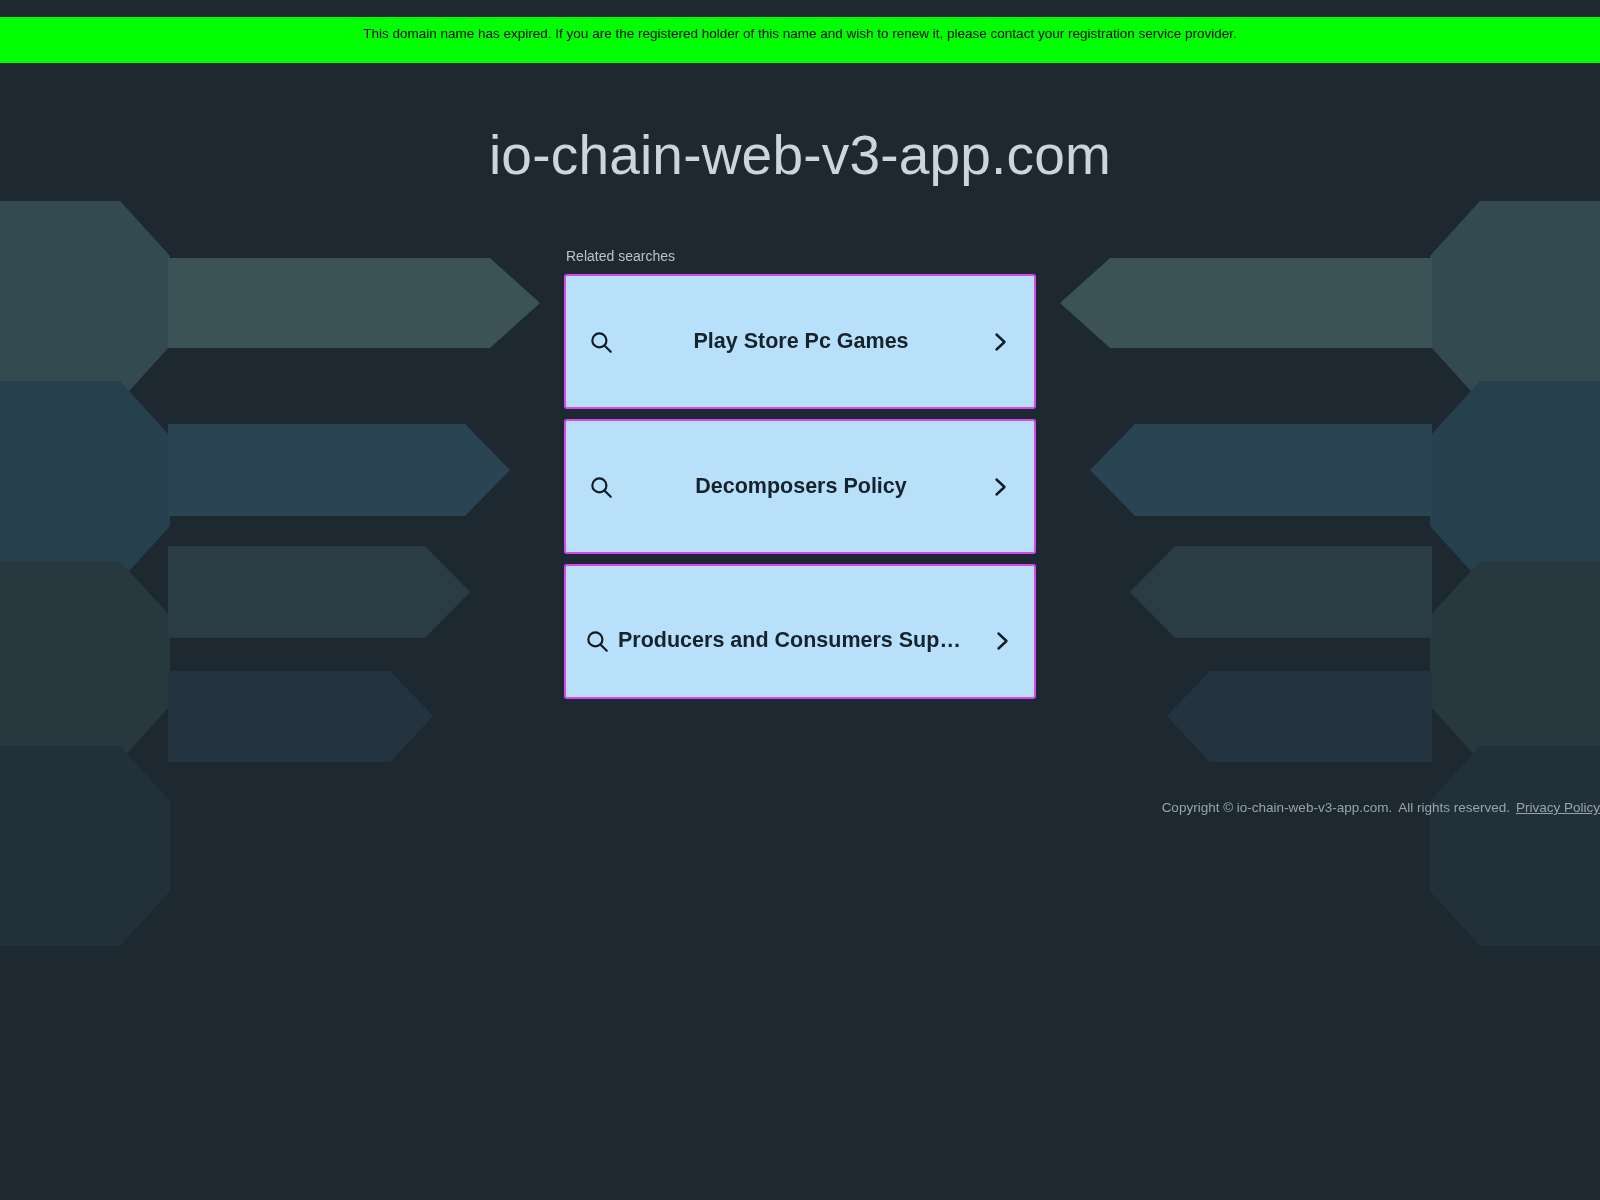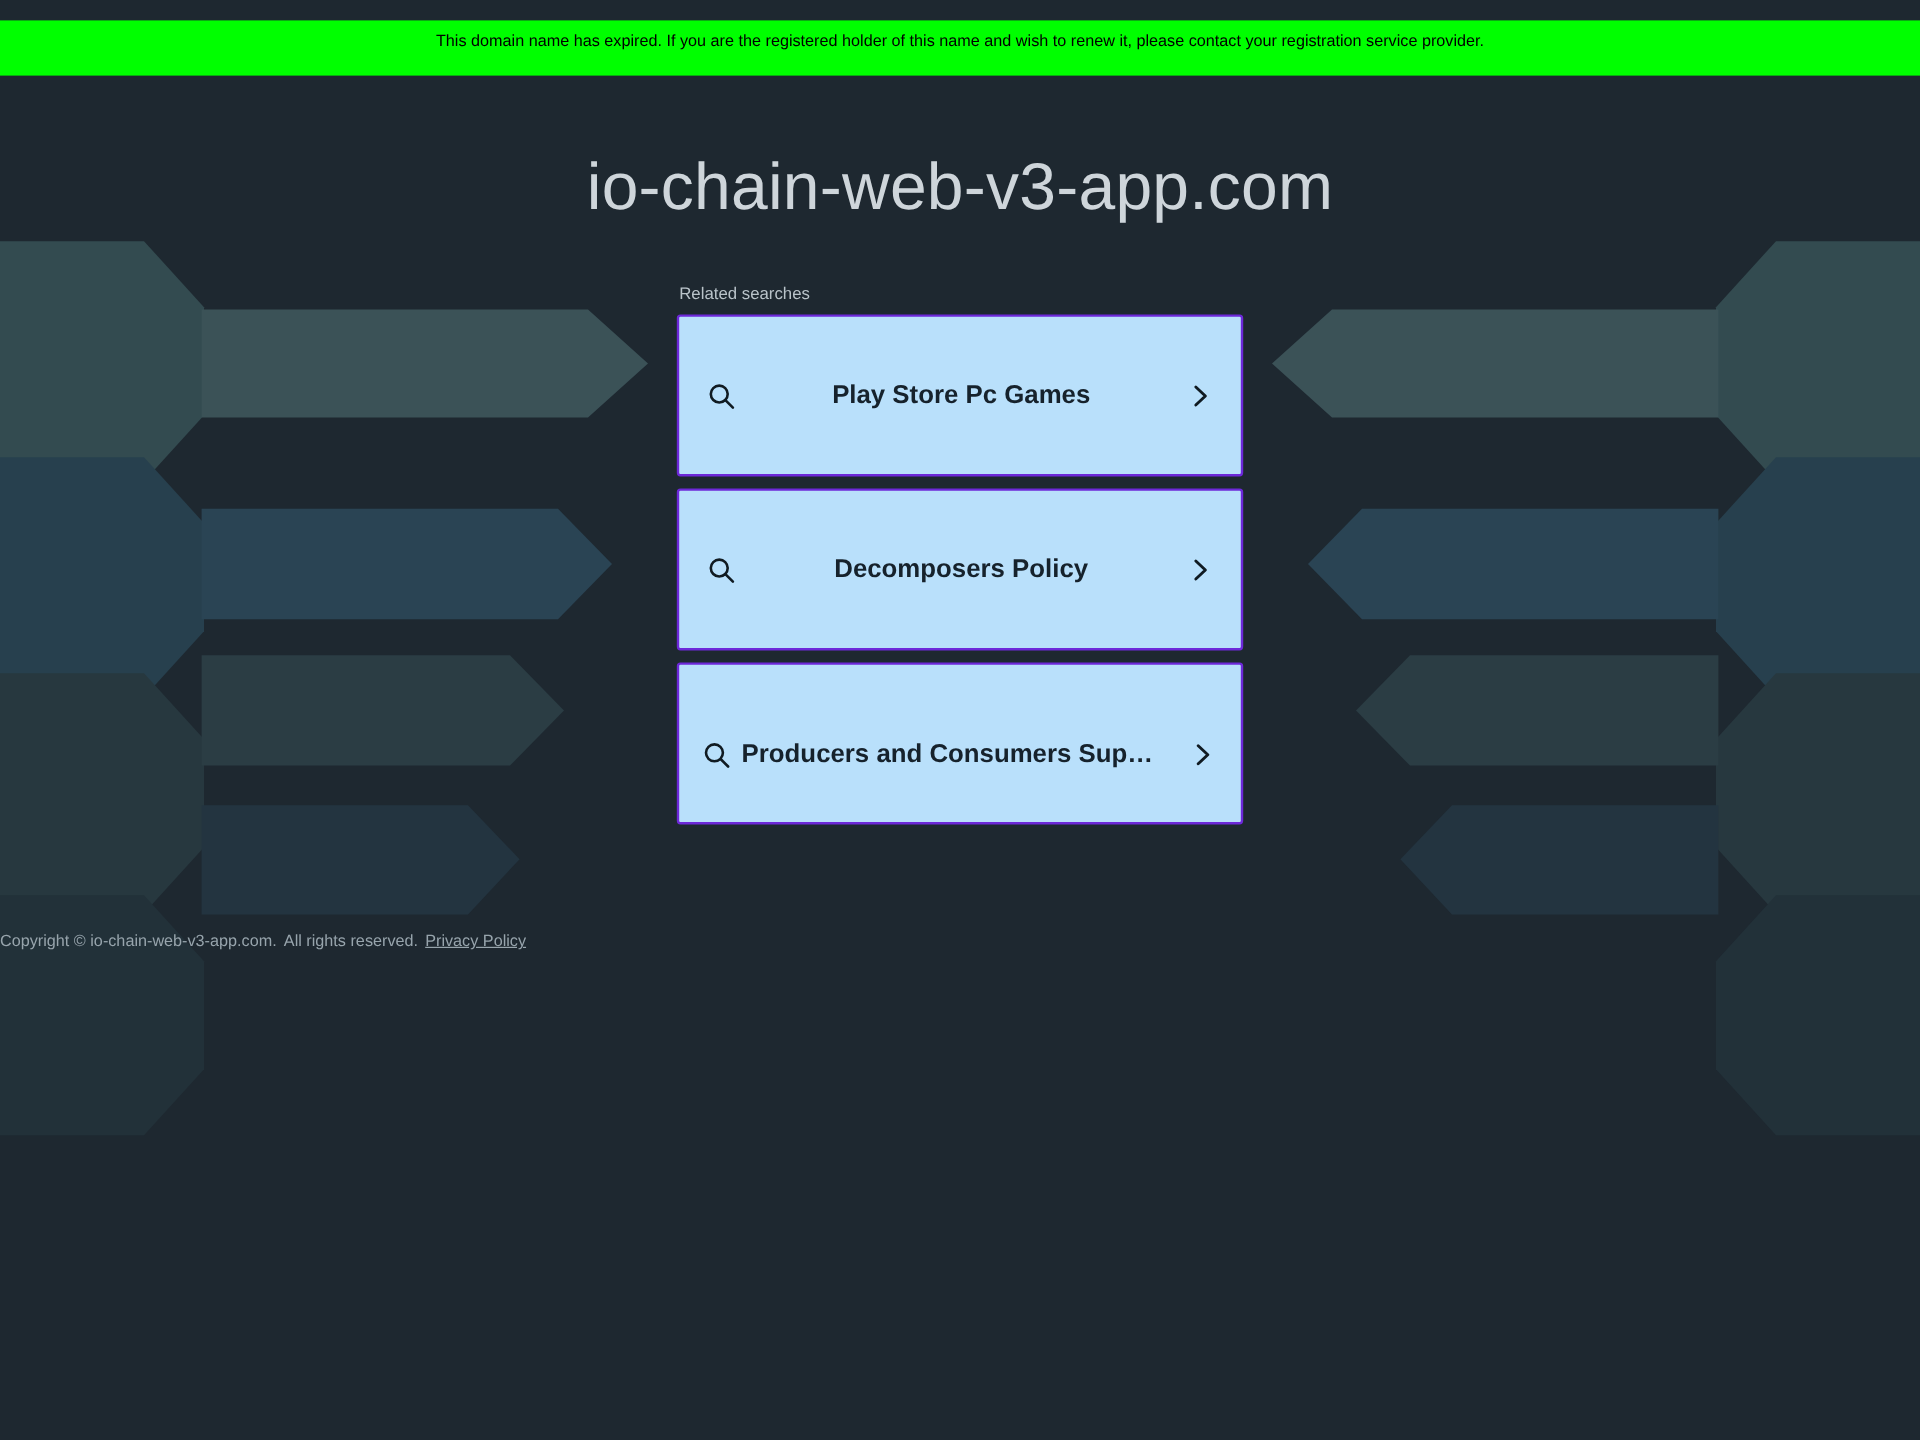--- a/index.html
+++ b/index.html
@@ -60,40 +60,40 @@
     font-size: 55px;
     font-weight: 400;
     letter-spacing: 0.2px;
     margin: 0;
     padding-top: 77px;
     font-family: "Liberation Sans", sans-serif;
   }
 
   #results-block {
     width: 472px;
-    margin: 0 auto;
+    margin: 12px auto;
     padding-top: 48px;
   }
 
   #related-searches-label {
     color: #b9c3c9;
     font-size: 14px;
     line-height: 18px;
     margin: 0 0 9px 2px;
     font-family: "Liberation Sans", sans-serif;
   }
 
   .search-card {
     display: flex;
     align-items: center;
     justify-content: space-between;
     width: 472px;
     height: 135px;
     background: #b9e0fb;
-    border: 2px solid #6d28d9;
+    border: 2px solid #d946ef;
     border-radius: 3px;
     margin-bottom: 10px;
     padding: 0 22px;
     cursor: pointer;
     text-decoration: none;
     overflow: hidden;
   }
   .search-card:last-child { margin-bottom: 0; }
 
   .card-search-icon {
@@ -128,21 +128,21 @@
   
   .search-card.tight { padding: 18px 20px 0 18px; }
   .search-card.tight .card-label {
     text-align: left;
     padding: 0 6px 0 8px;
   }
 
   
   #site-footer {
     width: 1600px;
-    text-align: left;
+    text-align: right;
     padding-top: 88px;
     color: #97a4ac;
     font-size: 13.5px;
     line-height: 18px;
     font-family: "Liberation Sans", sans-serif;
   }
   #site-footer .sep { display: inline-block; width: 6px; }
   #privacy-policy-link {
     color: #97a4ac;
     text-decoration: underline;

